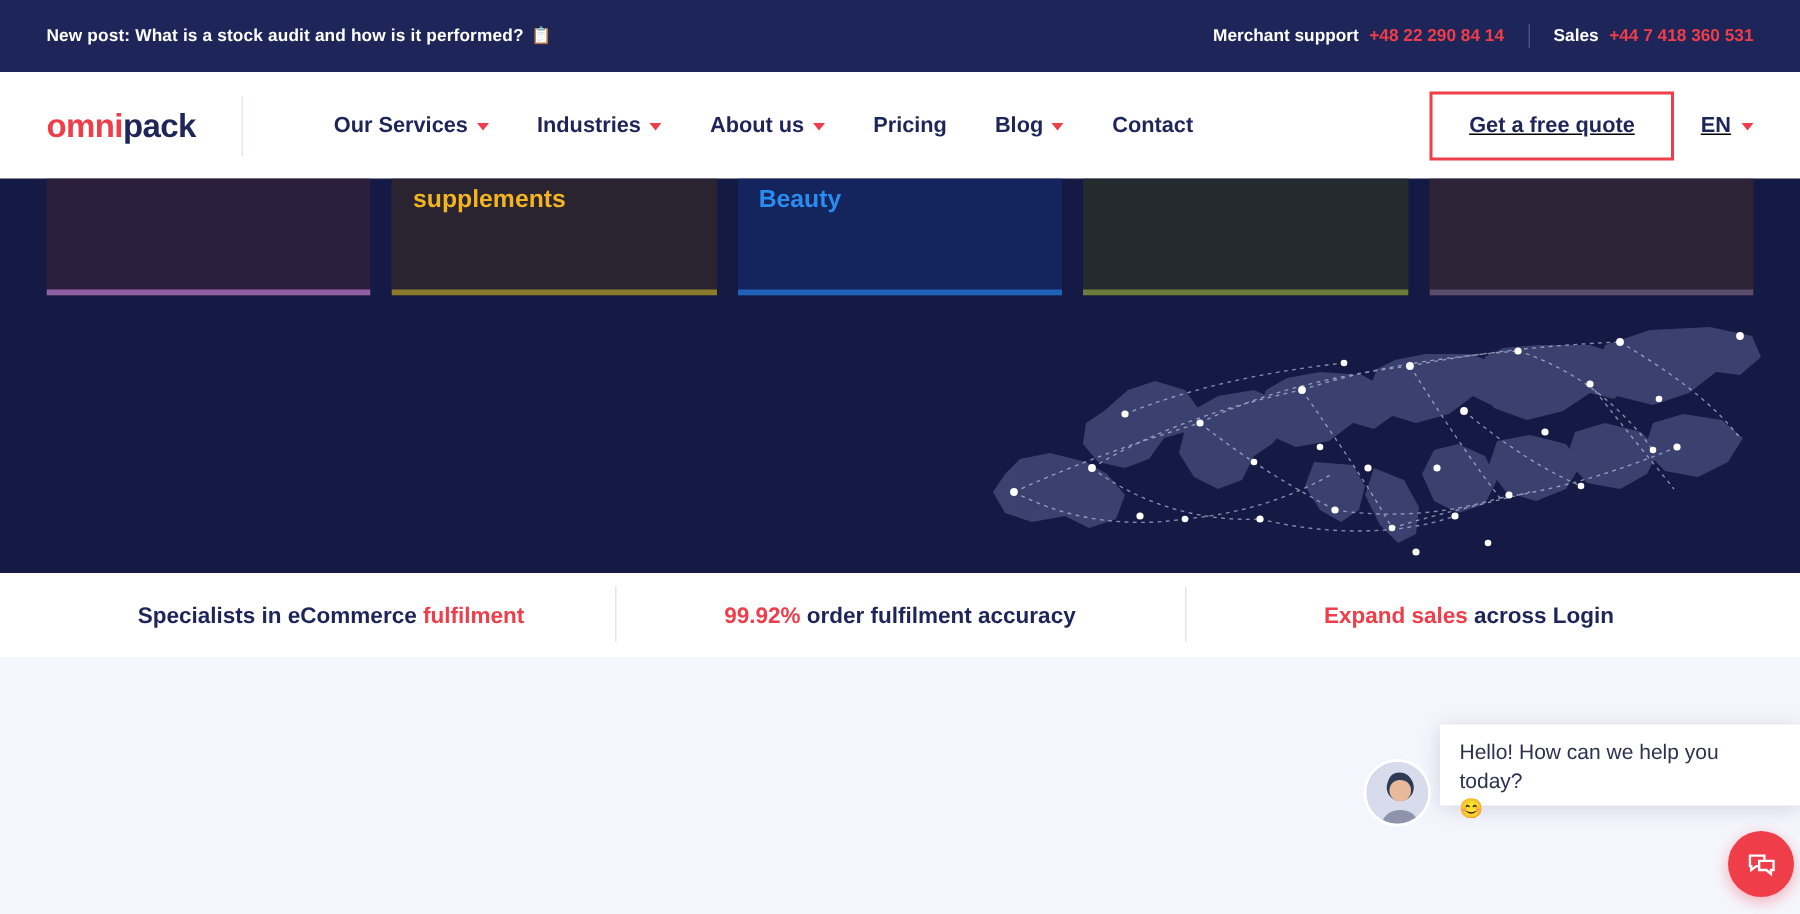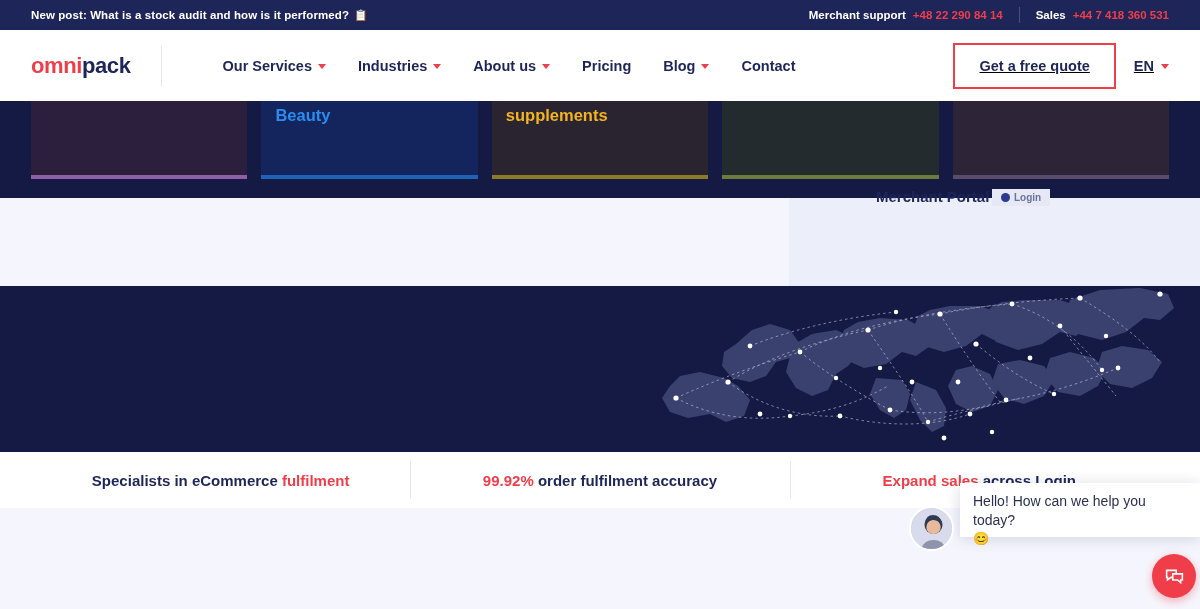--- a/index.html
+++ b/index.html
@@ -6,21 +6,21 @@
   html,body { width:1200px; height:609px; overflow:hidden; }
   body {
     font-family:"Liberation Sans", sans-serif;
     background:#f5f6fd;
     -webkit-font-smoothing:antialiased;
   }
   .page { position:relative; width:1200px; height:609px; overflow:hidden; }
 
   
   .topbar {
-    height:30px; background:#1e2559; display:flex; align-items:center;
+    height:48px; background:#1e2559; display:flex; align-items:center;
     justify-content:space-between; padding:0 31px; color:#fff;
   }
   .topbar-left { font-size:11.5px; font-weight:bold; letter-spacing:.1px; display:flex; align-items:center; gap:5px; }
   .topbar-left .note-icon { font-size:11px; line-height:1; }
   .topbar-right { display:flex; align-items:center; gap:0; font-size:11.5px; }
   .contact-group { display:flex; align-items:center; gap:7px; padding:0 16px; }
   .contact-group:last-child { padding-right:0; }
   .contact-label { font-weight:bold; color:#fff; }
   .contact-phone { color:#ef3e4a; font-weight:bold; }
   .tb-sep { width:1px; height:16px; background:#4a5080; }
@@ -206,46 +206,38 @@
     </div>
   </div>
 
 
   <div class="cards-strip">
     <div class="cards-row">
       <div class="card" style="background:#2c1f3d">
         <div class="card-title" style="color:#a878c0"></div>
         <div class="card-underline" style="background:#8f5fa3"></div>
       </div>
+      <div class="card" style="background:#2a2430">
+        <div class="card-title" style="color:#f2b421">supplements</div>
+        <div class="card-underline" style="background:#8a7a2a"></div>
+      </div>
       <div class="card" style="background:#13255c">
         <div class="card-title" style="color:#2b8cf0">Beauty</div>
         <div class="card-underline" style="background:#1f63b8"></div>
       </div>
-      <div class="card" style="background:#2a2430">
-        <div class="card-title" style="color:#f2b421">supplements</div>
-        <div class="card-underline" style="background:#8a7a2a"></div>
-      </div>
       <div class="card" style="background:#242b2e">
         <div class="card-underline" style="background:#6c7a3c"></div>
       </div>
       <div class="card" style="background:#2d2438">
         <div class="card-title" style="color:#9a86ad"></div>
         <div class="card-underline" style="background:#5a4a6b"></div>
       </div>
     </div>
   </div>
 
-  <div class="portal-band">
-    <div class="portal-right"></div>
-    <div class="portal-label">Merchant Portal</div>
-    <div class="portal-login">
-      <span class="lock-dot"></span>
-      <span>Login</span>
-    </div>
-  </div>
 
   <div class="map-hero">
 
     <svg class="map-svg" viewBox="0 0 560 166" preserveAspectRatio="none">
       <defs>
         <g id="dots"></g>
       </defs>
       <rect x="0" y="0" width="560" height="166" fill="#141a44"></rect>
 
       <g fill="#3d4472" opacity="0.95">

